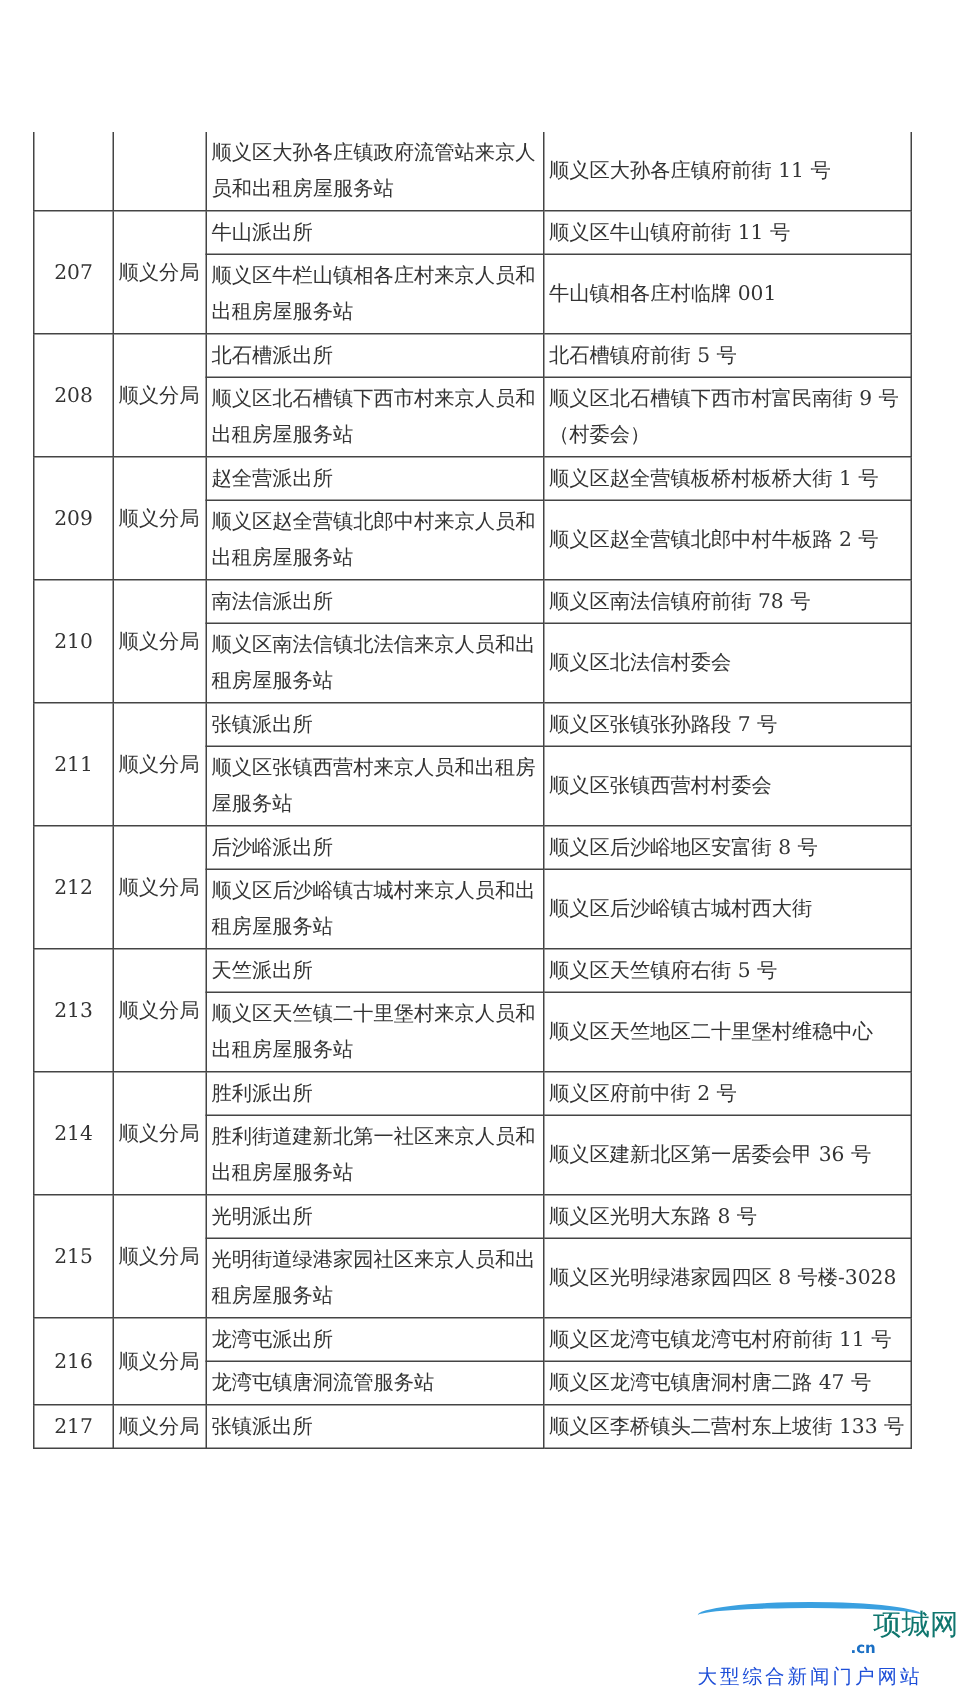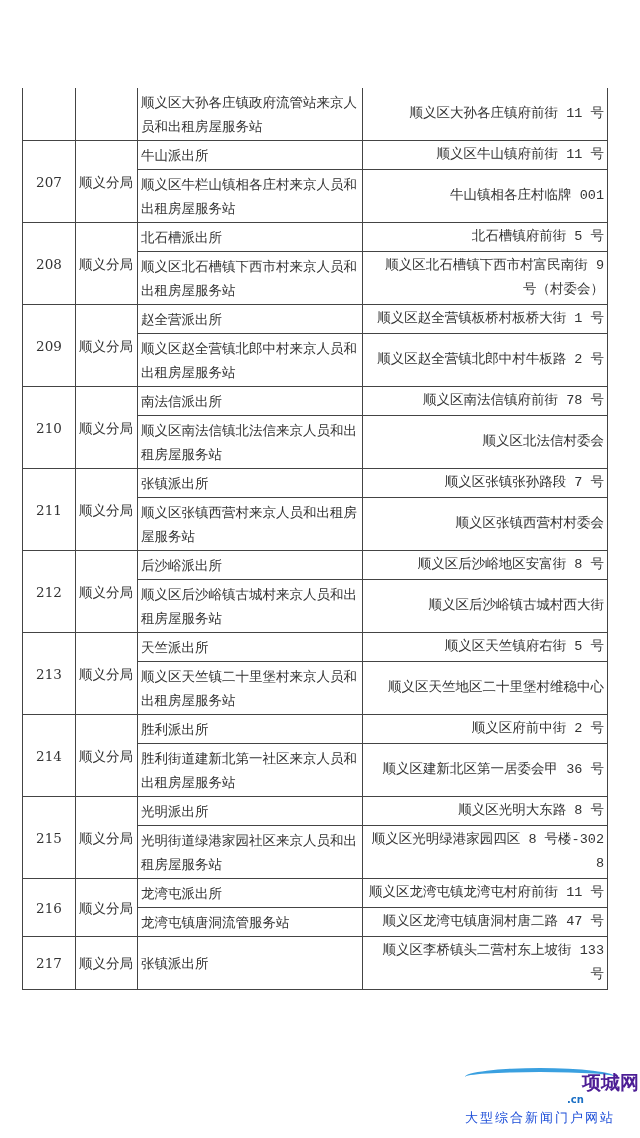--- a/index.html
+++ b/index.html
@@ -6,28 +6,28 @@
   body { width: 640px; height: 1138px; position: relative; overflow: hidden;
          font-family: "DejaVu Serif", "Liberation Serif", serif; color: #333; }
   table.doc { position: absolute; left: 22px; top: 88px; border-collapse: collapse;
               table-layout: fixed; width: 585px; }
   table.doc td { border: 1.5px solid #444; font-size: 13.5px; line-height: 24px;
                  padding: 2px 3px; vertical-align: middle; word-break: break-all; }
   table.doc tr.first td { border-top: none; }
   td.num { text-align: center; width: 46px; margin-top: 16px; }
   td.dept { text-align: left; width: 55px; padding: 0 1px; }
   td.name { width: 218px; }
-  td.addr { text-align: right; width: 236px; font-family: Liberation Mono, monospace; }
+  td.addr { text-align: left; width: 236px; }
   .wm { position: absolute; left: 455px; top: 1068px; width: 185px; height: 70px; }
   .wm-logo { position: absolute; left: 0; top: 8px; font-family: "DejaVu Sans", sans-serif;
              font-weight: bold; font-size: 34px; color: #1a6fc4; letter-spacing: -2px; font-style: italic; }
   .wm-cn { position: absolute; left: 112px; top: 26px; font-family: "DejaVu Sans", sans-serif;
            font-size: 10px; font-weight: bold; color: #1a6fc4; }
   .wm-brand { position: absolute; left: 127px; top: 2px; font-family: "DejaVu Sans", sans-serif;
-              font-size: 19px; font-weight: bold; color: #4c1d95; }
+              font-size: 19px; font-weight: normal; color: #0f766e; }
   .wm-swoosh { position: absolute; left: 10px; top: 0; width: 150px; height: 14px;
                border-top: 4px solid #3aa0e0; border-radius: 100% 100% 0 0; }
   .wm-slogan { position: absolute; left: 10px; top: 41px; font-family: "DejaVu Sans", sans-serif;
                font-size: 13px; color: #1d4ed8; letter-spacing: 2px; }
 </style>
 </head>
 <body>
 
 <table class="doc">
   <colgroup>

